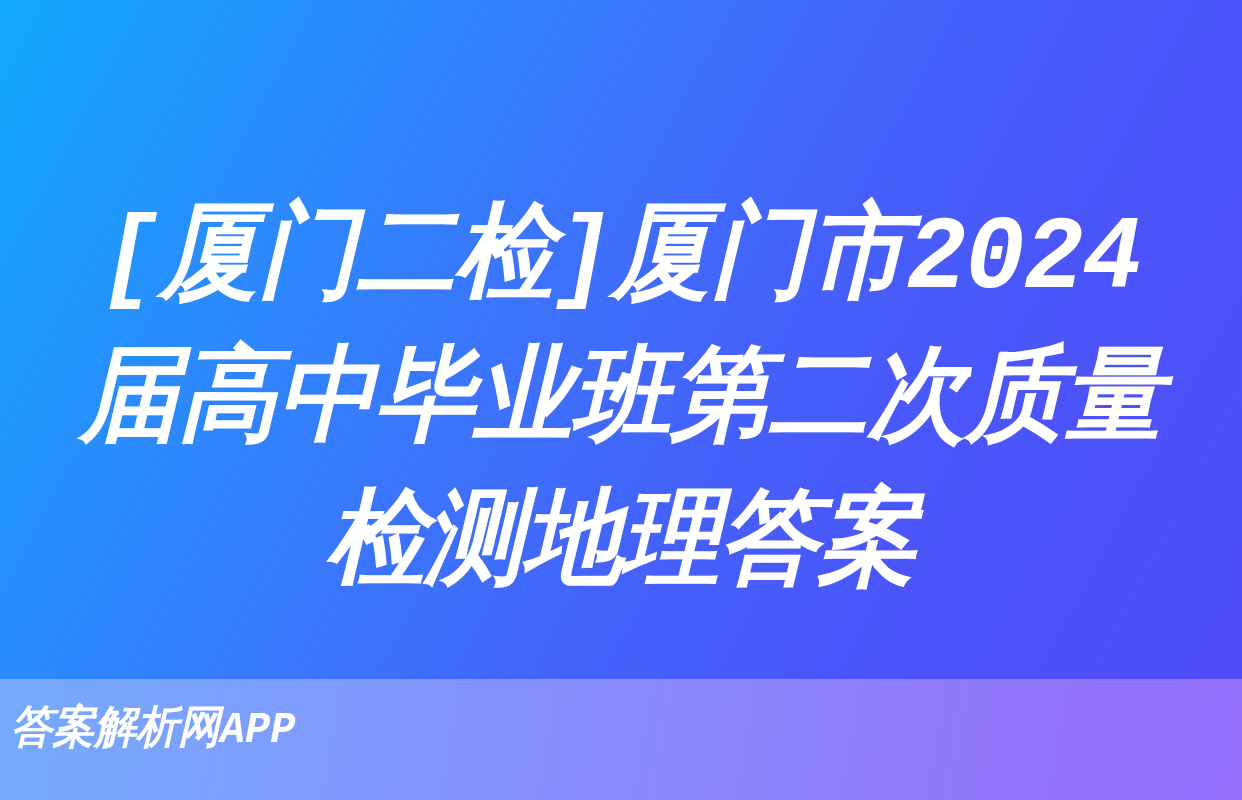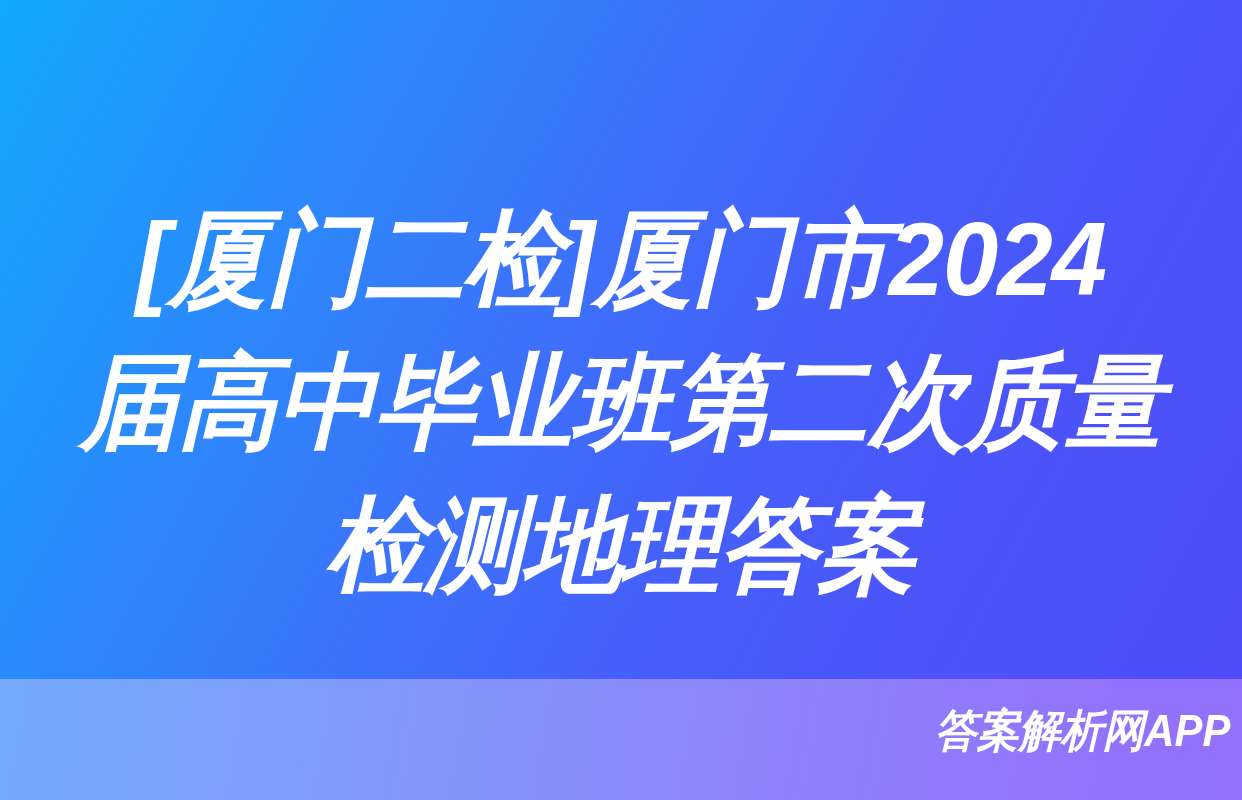--- a/index.html
+++ b/index.html
@@ -5,21 +5,21 @@
   html, body {
     margin: 0;
     padding: 0;
     background: #ffffff;
   }
   #poster {
     position: relative;
     width: 1242px;
     height: 800px;
     overflow: hidden;
-    font-family: Liberation Sans, sans-serif;
+    font-family: Liberation Mono, monospace;
   }
 
   
   .bg-main {
     position: absolute;
     left: 0;
     top: 0;
     width: 1242px;
     height: 679px;
     background: linear-gradient(118deg,
@@ -69,21 +69,21 @@
     display: block;
     transform: scaleX(0.955);
   }
 
   
   .watermark {
     position: absolute;
     left: 0;
     top: 705px;
     width: 1242px;
-    text-align: right;
+    text-align: left;
     color: #ffffff;
     font-size: 45px;
     line-height: 52px;
     font-weight: 700;
     font-style: italic;
     letter-spacing: 0px;
     white-space: nowrap;
     -webkit-font-smoothing: antialiased;
   }
   .watermark .wm-text {

